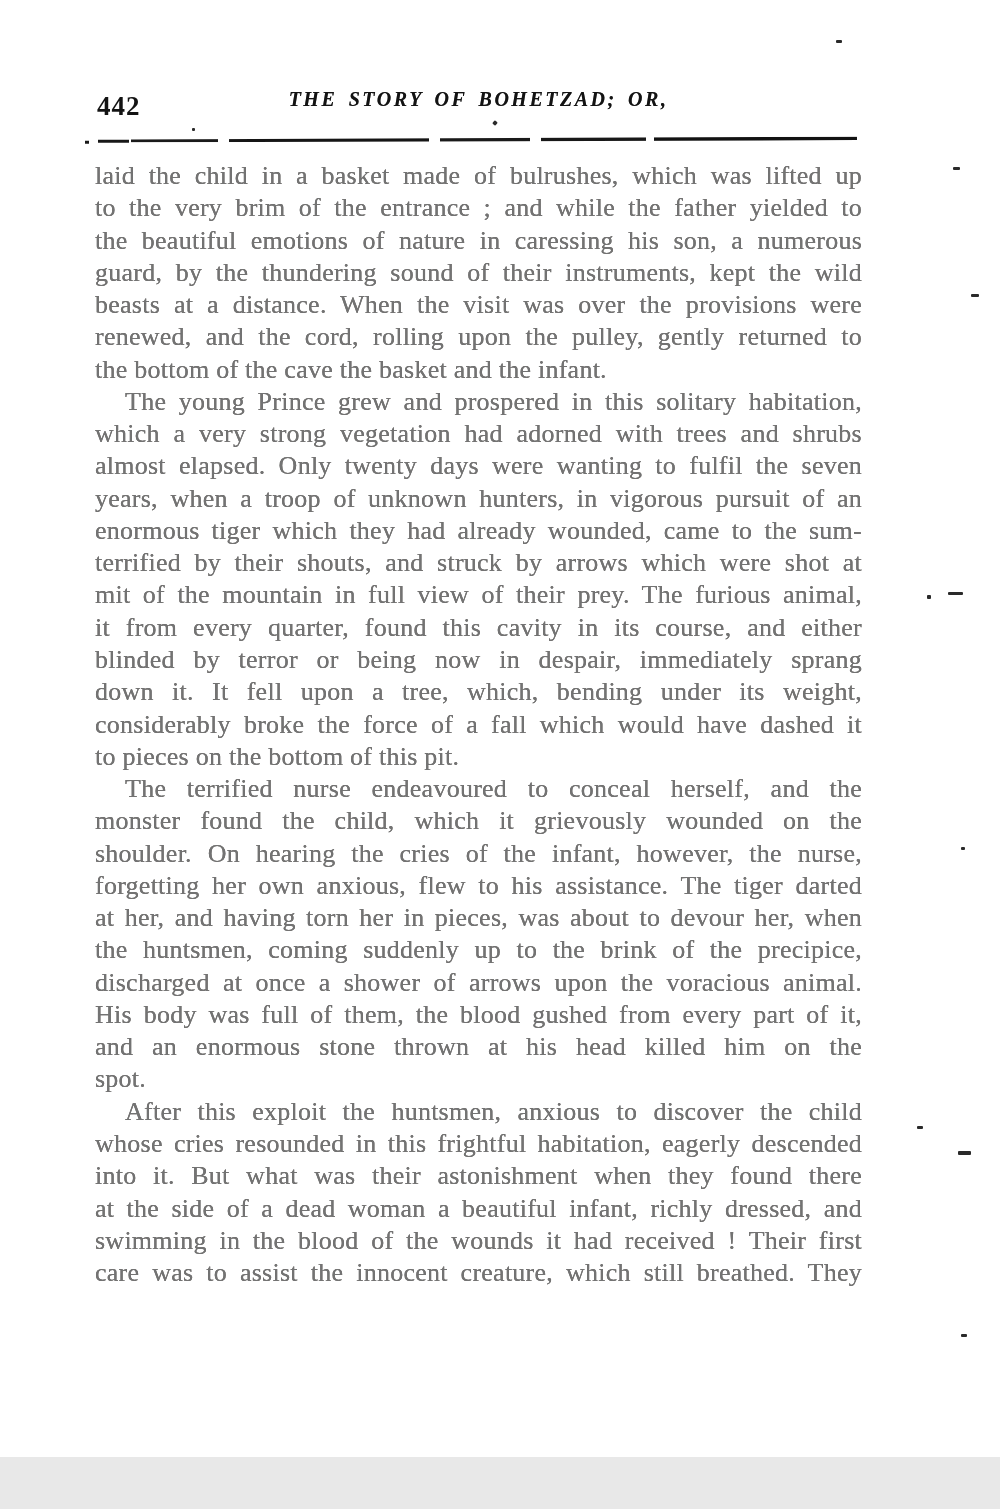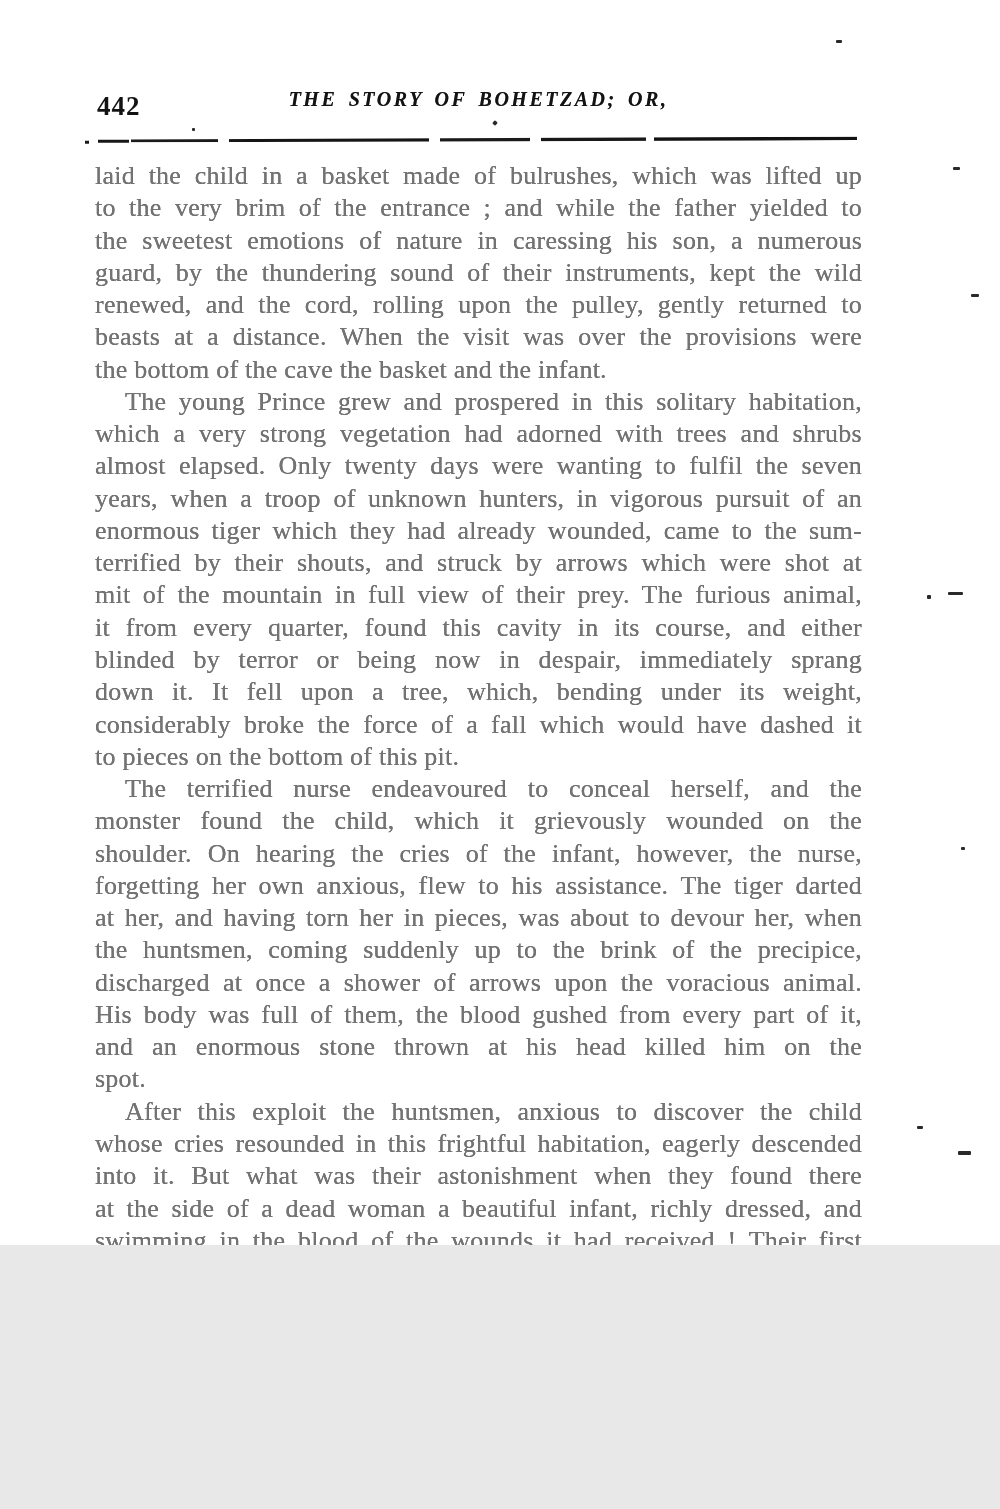--- a/index.html
+++ b/index.html
@@ -3,21 +3,21 @@
 <meta charset="utf-8">
 <style>
   html, body {
     margin: 0;
     padding: 0;
     background: #e8e8e8;
   }
   .page {
     position: relative;
     width: 1000px;
-    height: 1245px;
+    height: 1457px;
     margin: 0 auto;
     background: #ffffff;
     overflow: hidden;
     color: #161310;
     font-family: "Liberation Serif", "DejaVu Serif", serif;
   }
   
   .header {
     position: absolute;
     top: 88px;
@@ -115,24 +115,24 @@
   <div class="rule">
     <span class="dot"></span>
     <span class="dash"></span>
     <span class="line"></span>
   </div>
 
   <main class="body-text" id="paragraphs">
       <div class="paragraph">
         <div class="line">laid the child in a basket made of bulrushes, which was lifted up</div>
         <div class="line">to the very brim of the entrance ; and while the father yielded to</div>
-        <div class="line">the sweetest emotions of nature in caressing his son, a numerous</div>
+        <div class="line">the beautiful emotions of nature in caressing his son, a numerous</div>
         <div class="line">guard, by the thundering sound of their instruments, kept the wild</div>
+        <div class="line">beasts at a distance. When the visit was over the provisions were</div>
         <div class="line">renewed, and the cord, rolling upon the pulley, gently returned to</div>
-        <div class="line">beasts at a distance. When the visit was over the provisions were</div>
         <div class="line short-last">the bottom of the cave the basket and the infant.</div>
       </div>
       <div class="paragraph">
         <div class="line indent">The young Prince grew and prospered in this solitary habitation,</div>
         <div class="line">which a very strong vegetation had adorned with trees and shrubs</div>
         <div class="line">almost elapsed. Only twenty days were wanting to fulfil the seven</div>
         <div class="line">years, when a troop of unknown hunters, in vigorous pursuit of an</div>
         <div class="line">enormous tiger which they had already wounded, came to the sum-</div>
         <div class="line">terrified by their shouts, and struck by arrows which were shot at</div>
         <div class="line">mit of the mountain in full view of their prey. The furious animal,</div>

